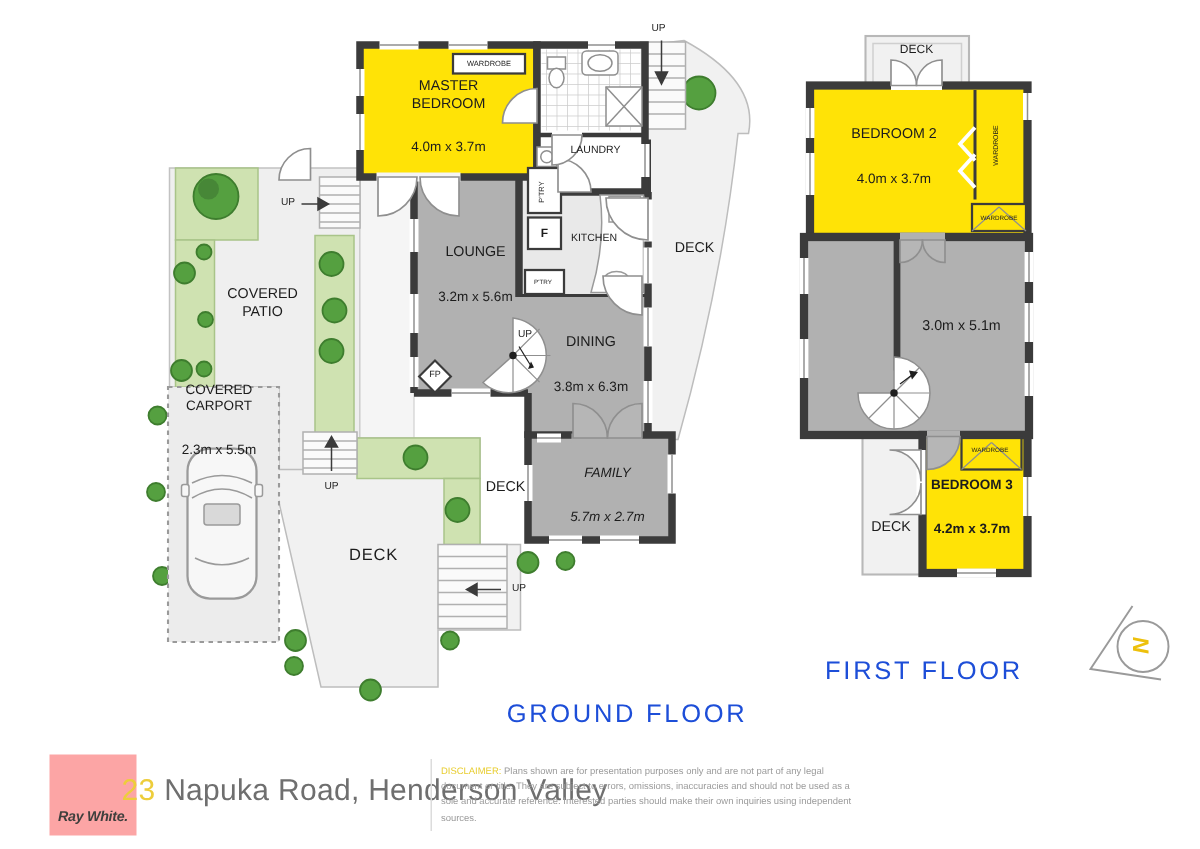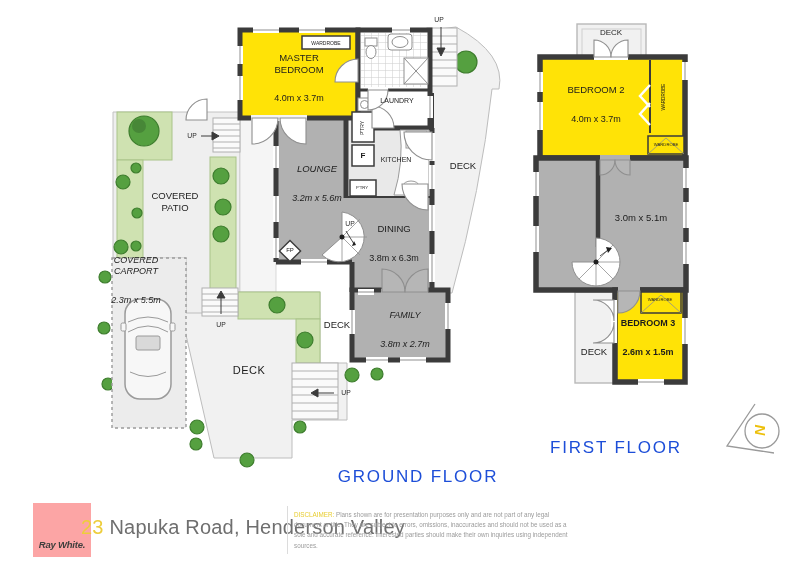--- a/index.html
+++ b/index.html
@@ -326,21 +326,21 @@
 <div class="lbl sm5" style="left:326px;top:43px;">WARDROBE</div>
 
 <div class="lbl" style="left:299px;top:78px;">
   <div class="room-name wrap" style="width:68px;">MASTER BEDROOM</div>
   <div class="room-dims">4.0m x 3.7m</div>
 </div>
 
 <div class="lbl sm7" style="left:397px;top:101px;">LAUNDRY</div>
 <div class="lbl up" style="left:439px;top:20px;">UP</div>
 
-<div class="lbl" style="left:317px;top:183px;font-style:italic;">
+<div class="lbl" style="left:317px;top:183px;">
   <div class="room-name">LOUNGE</div>
   <div class="room-dims">3.2m x 5.6m</div>
 </div>
 
 <div class="lbl sm5 vert" style="left:362px;top:128px;">P'TRY</div>
 <div class="lbl fridge" style="left:363px;top:156px;">F</div>
 <div class="lbl sm7" style="left:396px;top:160px;">KITCHEN</div>
 <div class="lbl sm4" style="left:362px;top:188px;">P'TRY</div>
 
 <div class="lbl" style="left:394px;top:243px;">
@@ -350,31 +350,31 @@
 
 <div class="lbl up" style="left:350px;top:224px;">UP</div>
 <div class="lbl fp-lbl" style="left:290px;top:251px;">FP</div>
 <div class="lbl sm9" style="left:463px;top:166px;">DECK</div>
 
 <div class="lbl" style="left:175px;top:202px;">
   <div class="room-name wrap" style="width:54px;">COVERED PATIO</div>
 </div>
 <div class="lbl up" style="left:192px;top:136px;">UP</div>
 
-<div class="lbl" style="left:136px;top:280px;font-style:italic;">
+<div class="lbl" style="left:146px;top:280px;">
   <div class="room-name wrap" style="width:62px;font-size:9px;">COVERED CARPORT</div>
   <div class="room-dims">2.3m x 5.5m</div>
 </div>
 
 <div class="lbl up" style="left:221px;top:325px;">UP</div>
 <div class="lbl sm9" style="left:337px;top:325px;">DECK</div>
 
 <div class="lbl" style="left:405px;top:330px;font-style:italic;">
   <div class="room-name" style="font-size:9px;">FAMILY</div>
-  <div class="room-dims">3.8m x 2.7m</div>
+  <div class="room-dims">5.7m x 2.7m</div>
 </div>
 
 <div class="lbl" style="left:249px;top:371px;font-size:11px;letter-spacing:0.5px;">DECK</div>
 <div class="lbl up" style="left:346px;top:393px;">UP</div>
 
 <div class="lbl floor-title" style="left:418px;top:437px;">GROUND FLOOR</div>
 
 <div class="lbl sm8" style="left:611px;top:33px;">DECK</div>
 
 <div class="lbl" style="left:596px;top:104px;">
@@ -384,21 +384,21 @@
 
 <div class="lbl sm4 vert" style="left:664px;top:97px;font-size:4.6px;">WARDROBE</div>
 <div class="lbl sm4" style="left:666px;top:145px;">WARDROBE</div>
 
 <div class="lbl sm9" style="left:641px;top:218px;">3.0m x 5.1m</div>
 
 <div class="lbl sm4" style="left:660px;top:300px;">WARDROBE</div>
 
 <div class="lbl" style="left:648px;top:338px;font-weight:bold;">
   <div class="room-name" style="font-size:9px;">BEDROOM 3</div>
-  <div class="room-dims">2.6m x 1.5m</div>
+  <div class="room-dims">4.2m x 3.7m</div>
 </div>
 
 <div class="lbl sm9" style="left:594px;top:352px;">DECK</div>
 
 <div class="lbl floor-title" style="left:616px;top:408px;">FIRST FLOOR</div>
 
 <div class="compass-letter" style="left:760px;top:430px;">N</div>
 
 <div class="logo-box" style="background:#fca5a5;">
   <div class="logo-text">Ray White.</div>

